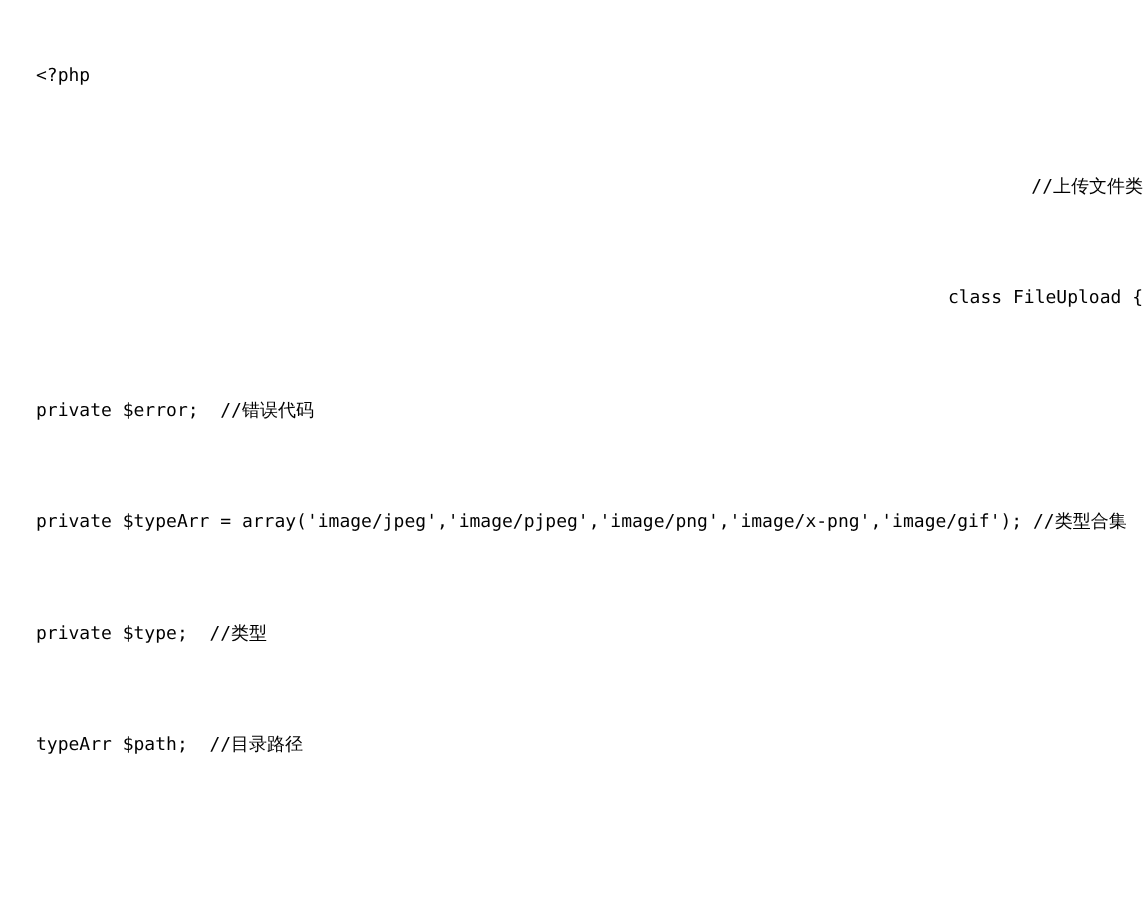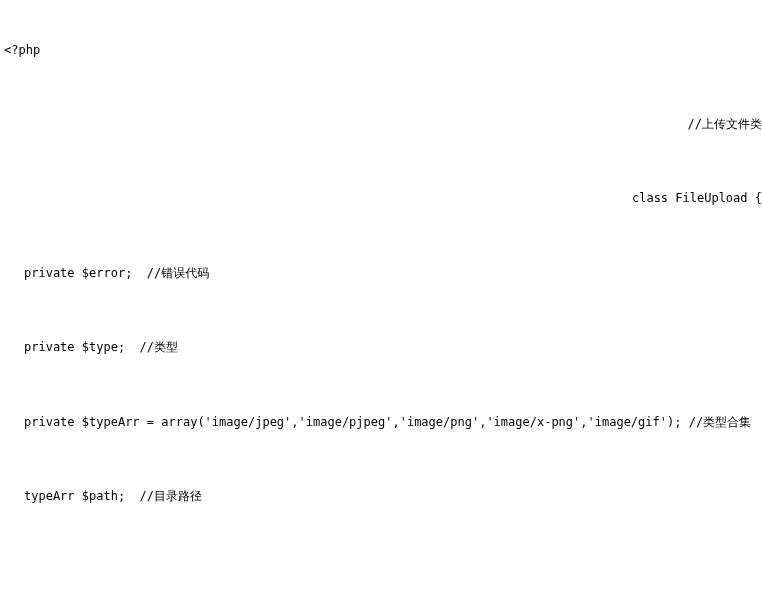--- a/index.html
+++ b/index.html
@@ -20,39 +20,39 @@
       white-space: pre;
     }
     .line {
       display: block;
       margin-bottom: 24px;
     }
     .line:first-child {
       margin-bottom: 24px;
     }
     .indent-0 {
-      padding-left: 4px;
+      padding-left: 24px;
     }
     .indent-1 {
       padding-left: 20px;
       text-align: right;
     }
     .indent-2 {
       padding-left: 24px;
     }
   </style>
 </head>
 <body>
 
 <div class="code-block">
   <span class="line indent-0">&lt;?php</span>
   <span class="line indent-1">//上传文件类</span>
   <span class="line indent-1">class FileUpload {</span>
   <span class="line indent-2">private $error;  //错误代码</span>
+  <span class="line indent-2">private $typeArr = array('image/jpeg','image/pjpeg','image/png','image/x-png','image/gif'); //类型合集</span>
   <span class="line indent-2">private $type;  //类型</span>
-  <span class="line indent-2">private $typeArr = array('image/jpeg','image/pjpeg','image/png','image/x-png','image/gif'); //类型合集</span>
   <span class="line indent-2">typeArr $path;  //目录路径</span>
   
   
   
   
   
 </div>
 
 </body></html>

